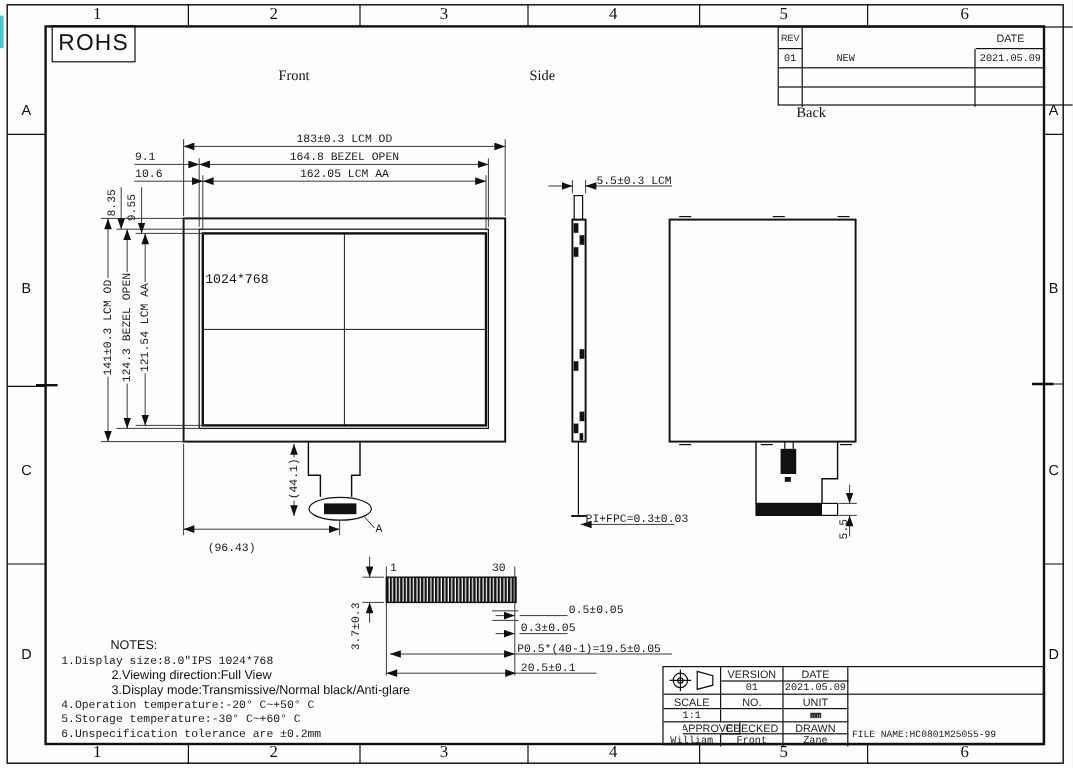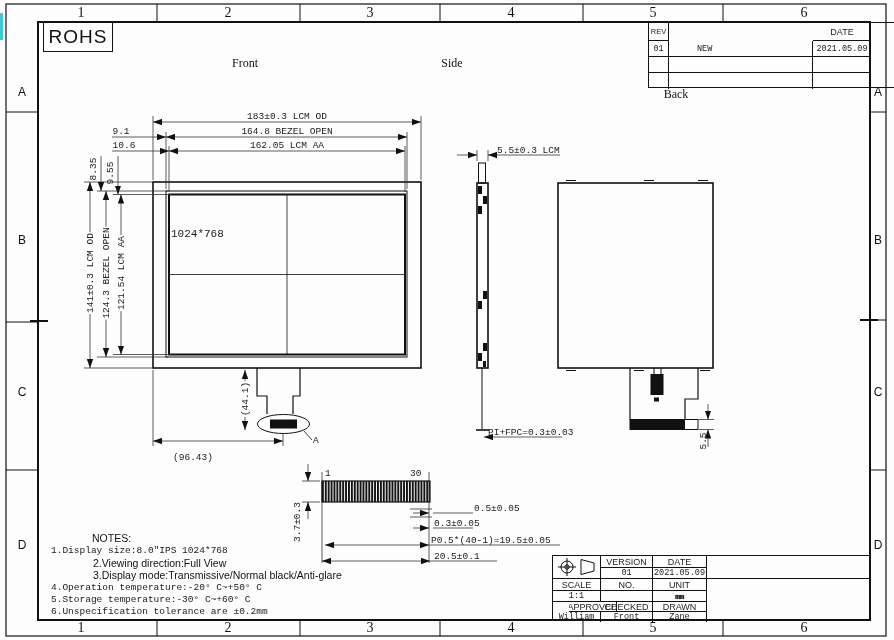--- a/index.html
+++ b/index.html
@@ -288,15 +288,16 @@
     <div class="cell bR bB val" style="left:100px;top:35px;width:54px;height:11px;">
         <span id="unitVal">mm</span>
       </div>
     <div class="cell bR bB hdr" style="left:16px;top:46px;width:48px;height:10px;">APPROVED</div>
     <div class="cell bR bB hdr" style="left:48px;top:46px;width:52px;height:10px;">CHECKED</div>
     <div class="cell bR bB hdr" style="left:100px;top:46px;width:54px;height:10px;">DRAWN</div>
     <div class="cell bR val" style="left:0;top:56px;width:48px;height:10px;text-align:center;">William</div>
     <div class="cell bR val" style="left:48px;top:56px;width:52px;height:10px;">Front</div>
     <div class="cell bR val" style="left:100px;top:56px;width:54px;height:10px;">Zane</div>
     <div class="cell bB" style="left:154px;top:0;width:164px;height:23px;"></div>
+    <div class="cell val" style="left:154px;top:46px;width:164px;height:20px;justify-content:flex-start;padding-left:3px;font-size:8px;">FILE NAME:HC0801M25055-99</div>
   </div>
 
 </div>
 
 </body></html>

